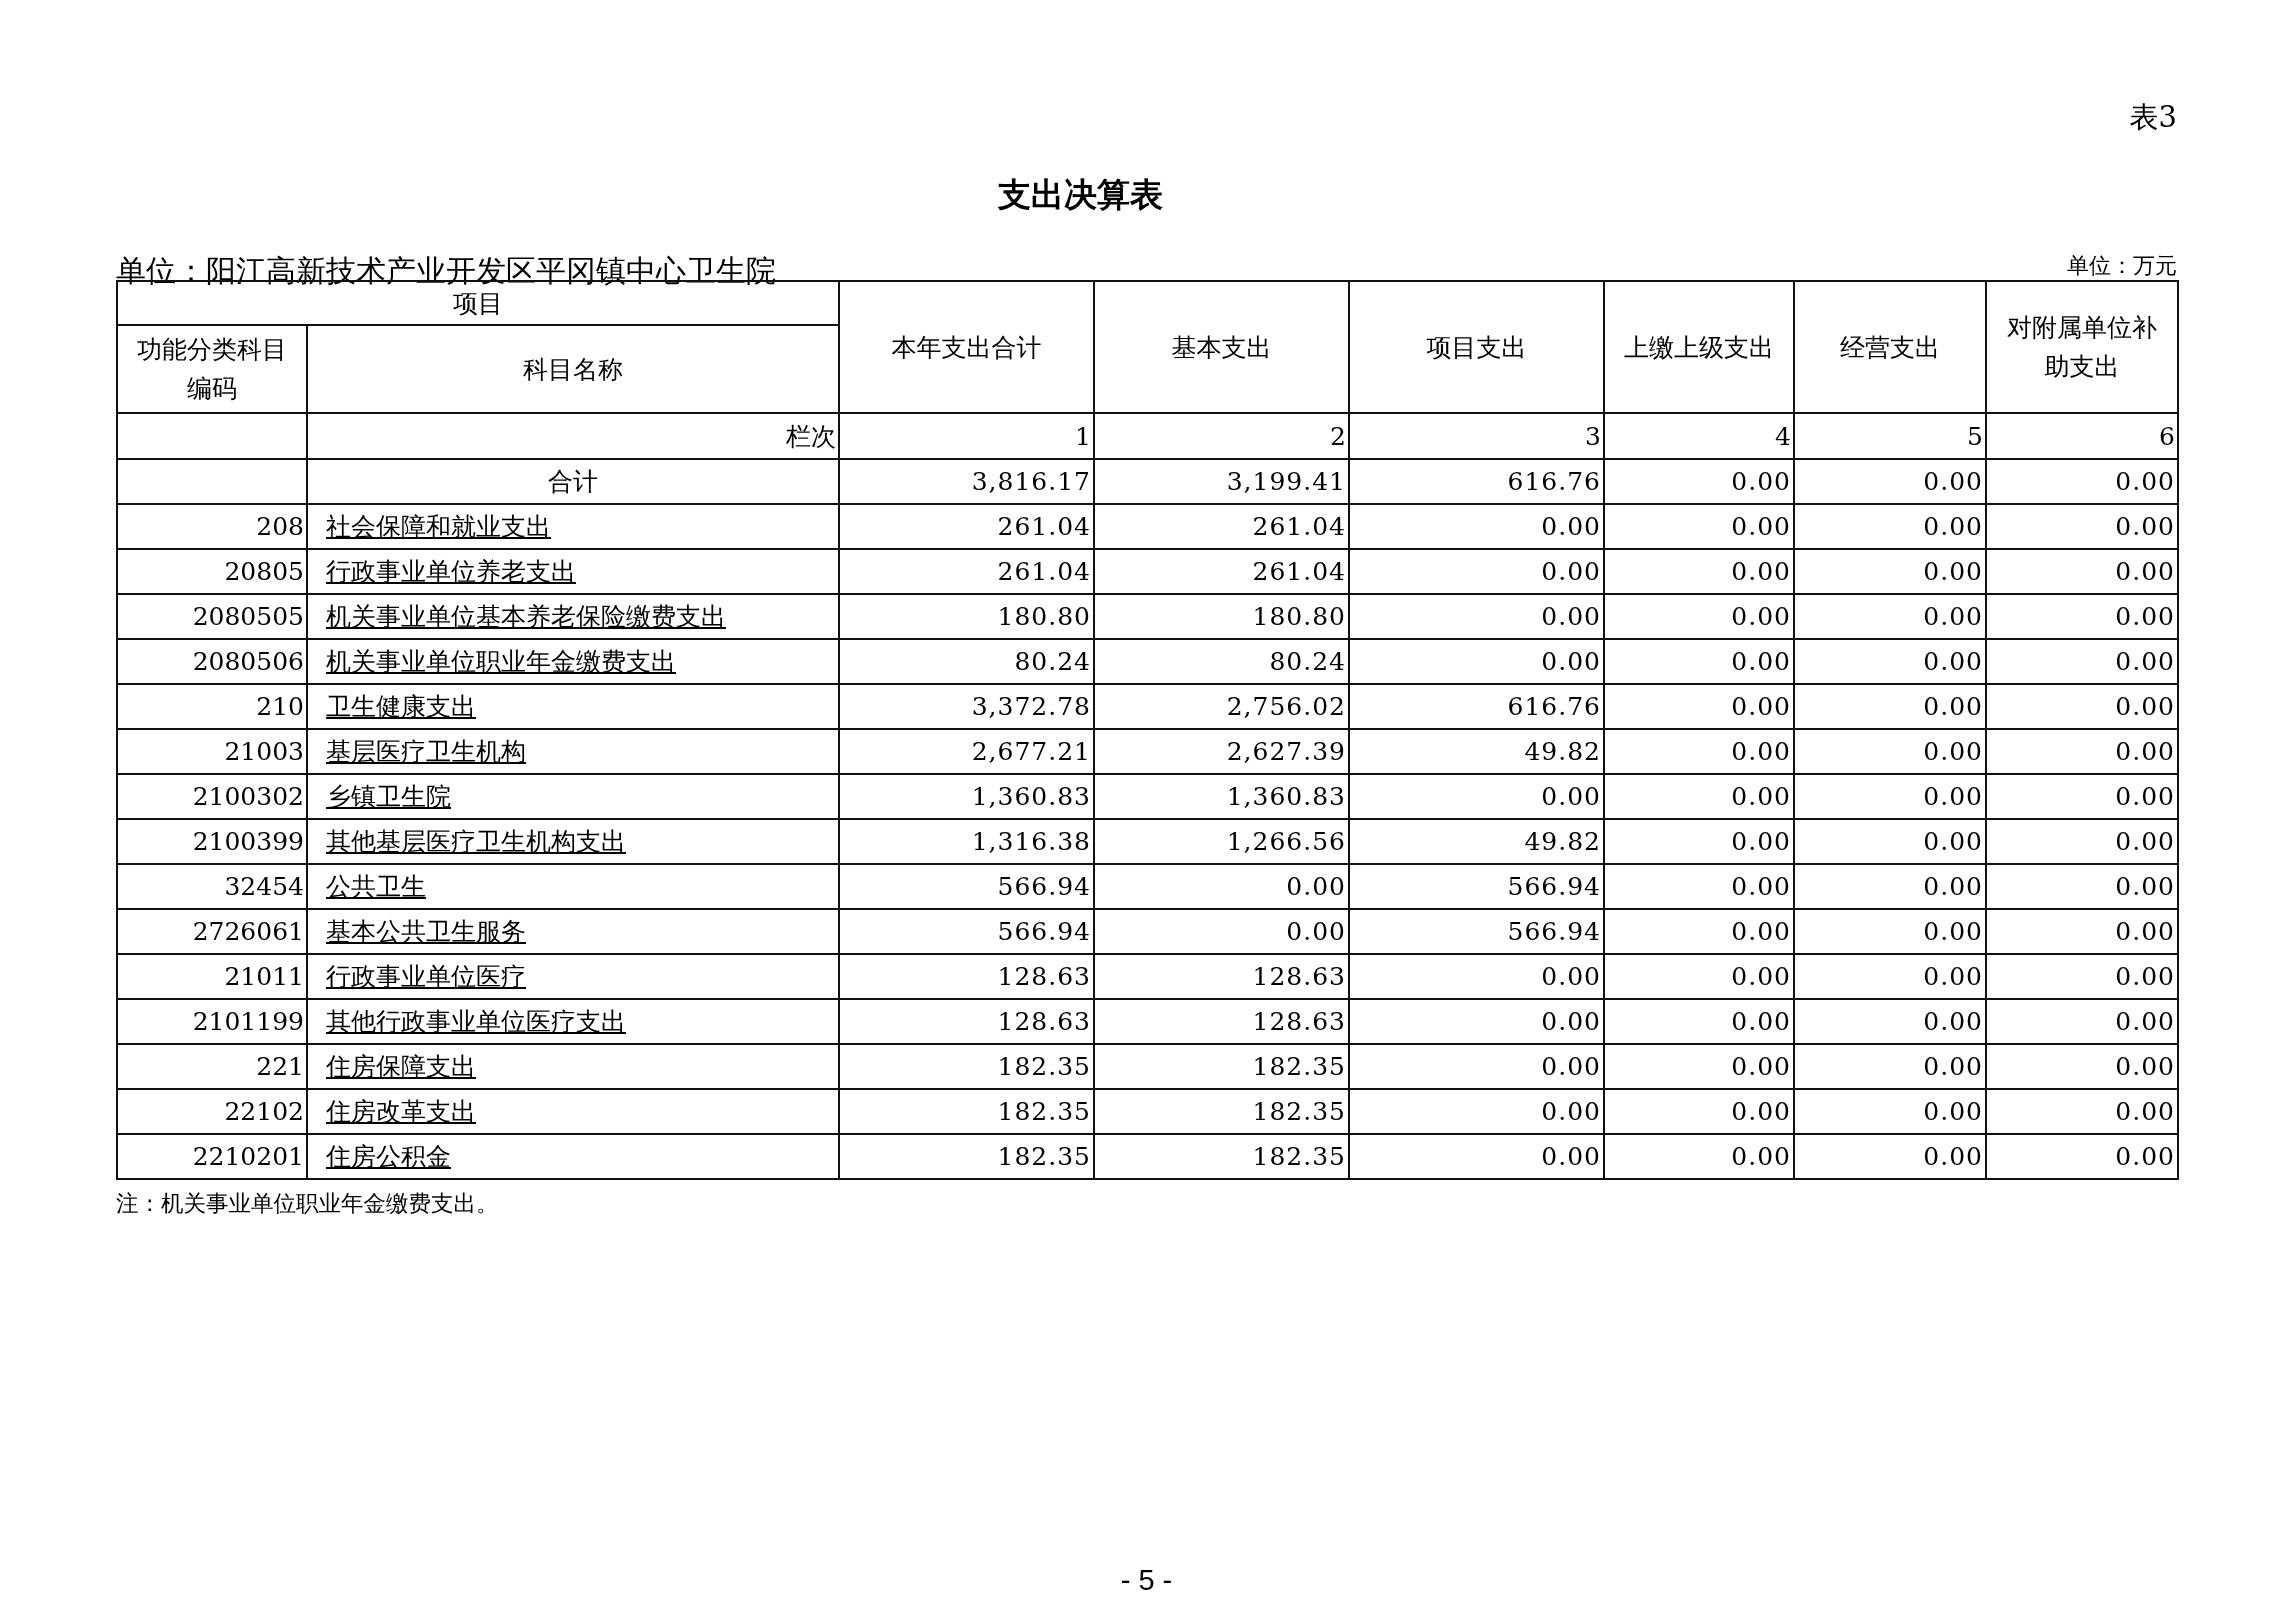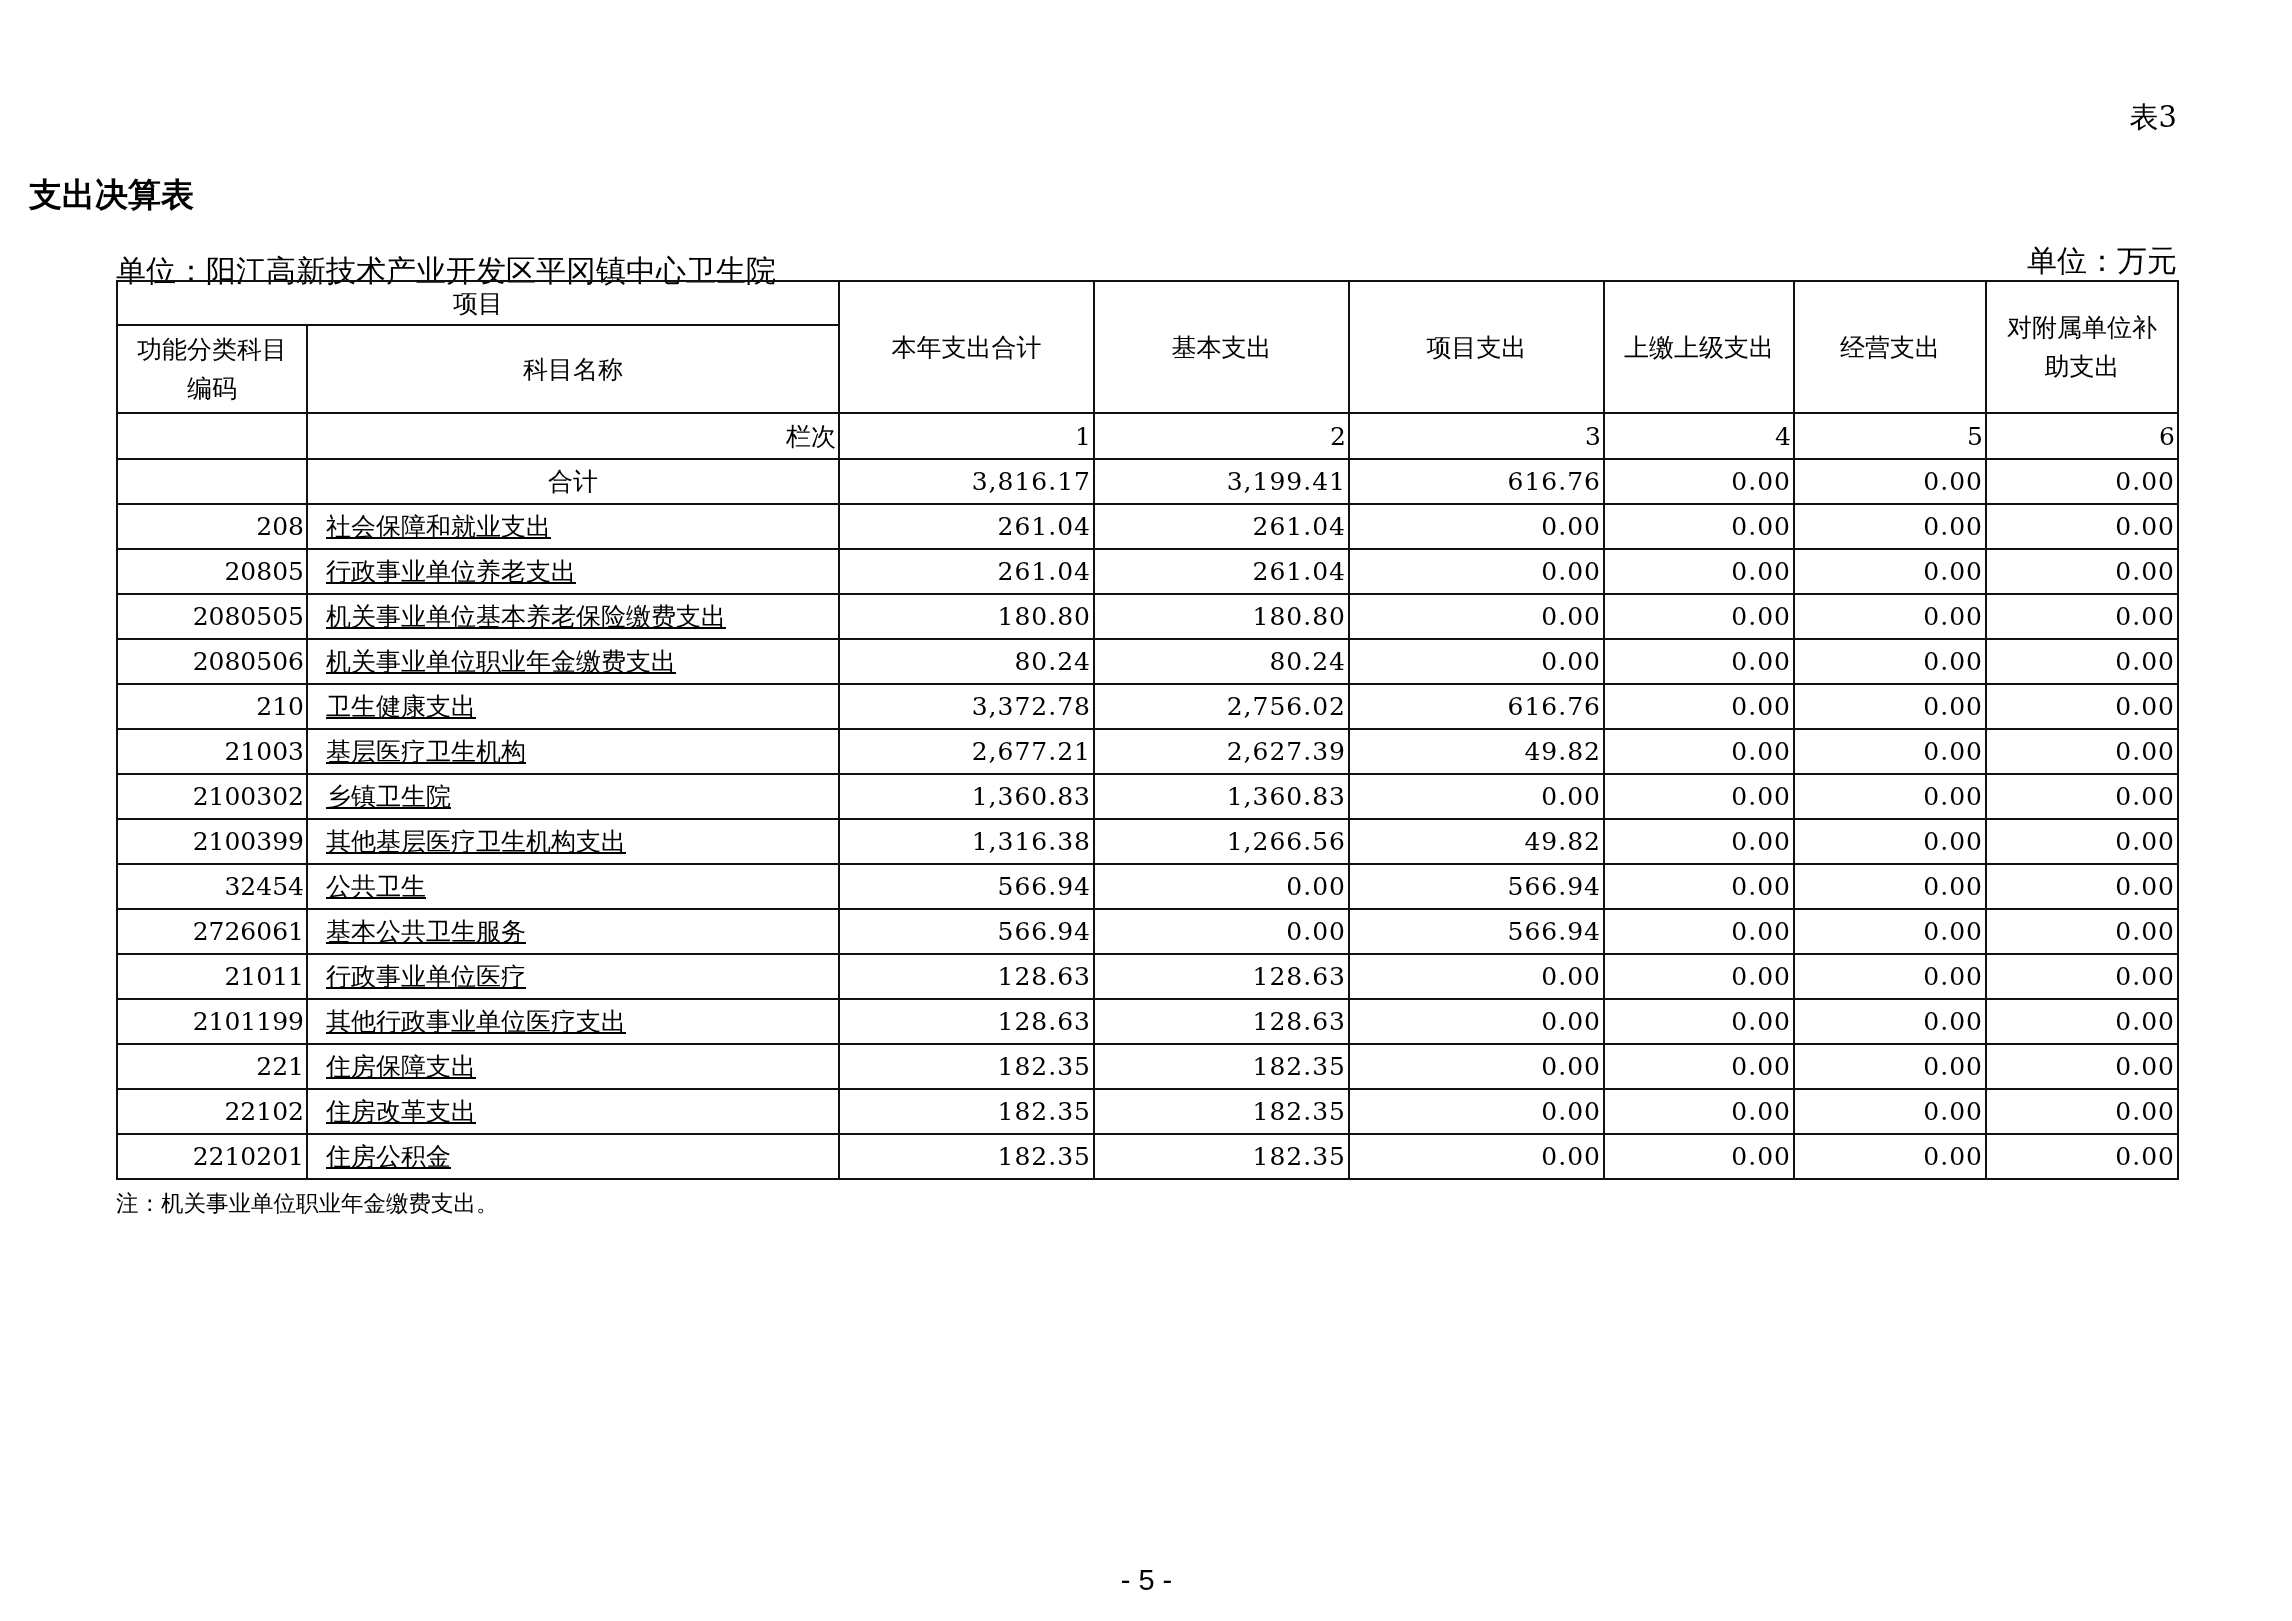--- a/index.html
+++ b/index.html
@@ -1,23 +1,23 @@
 <!DOCTYPE html>
 <html><head>
 <meta charset="utf-8">
 <style>
   html, body { margin: 0; padding: 0; background: #ffffff; }
   body { width: 2293px; height: 1621px; position: relative; overflow: hidden;
          font-family: "DejaVu Serif", "Liberation Serif", serif; color: #000; }
   .abs { position: absolute; }
   #table-no { right: 116px; top: 98px; font-size: 29px; }
-  #title { left: 0; width: 2161px; top: 173px; text-align: left; font-size: 33px; font-weight: bold;
-           font-family: "DejaVu Sans", "Liberation Sans", sans-serif; margin-left: 29px; }
+  #title { left: 0; width: 2161px; top: 173px; text-align: center; font-size: 33px; font-weight: bold;
+           font-family: "DejaVu Sans", "Liberation Sans", sans-serif; }
   #unit-left { left: 116px; top: 251px; font-size: 30px; }
-  #unit-right { right: 116px; top: 241px; font-size: 30px; }
+  #unit-right { right: 116px; top: 251px; font-size: 22px; }
   table { position: absolute; left: 116px; top: 280px; width: 2061px; border-collapse: collapse;
           table-layout: fixed; font-size: 25px; }
   td, th { border: 2.5px solid #111; padding: 0 2px; font-weight: normal; overflow: hidden; white-space: nowrap; }
   th { text-align: center; line-height: 39px; }
   .h1 { height: 44px; }
   .h2 { height: 88px; }
   .wrap { white-space: normal; }
   .idx td { height: 44px; text-align: right; }
   tbody td { height: 43px; }
   .code { text-align: right; padding-left: 13.7px; }

